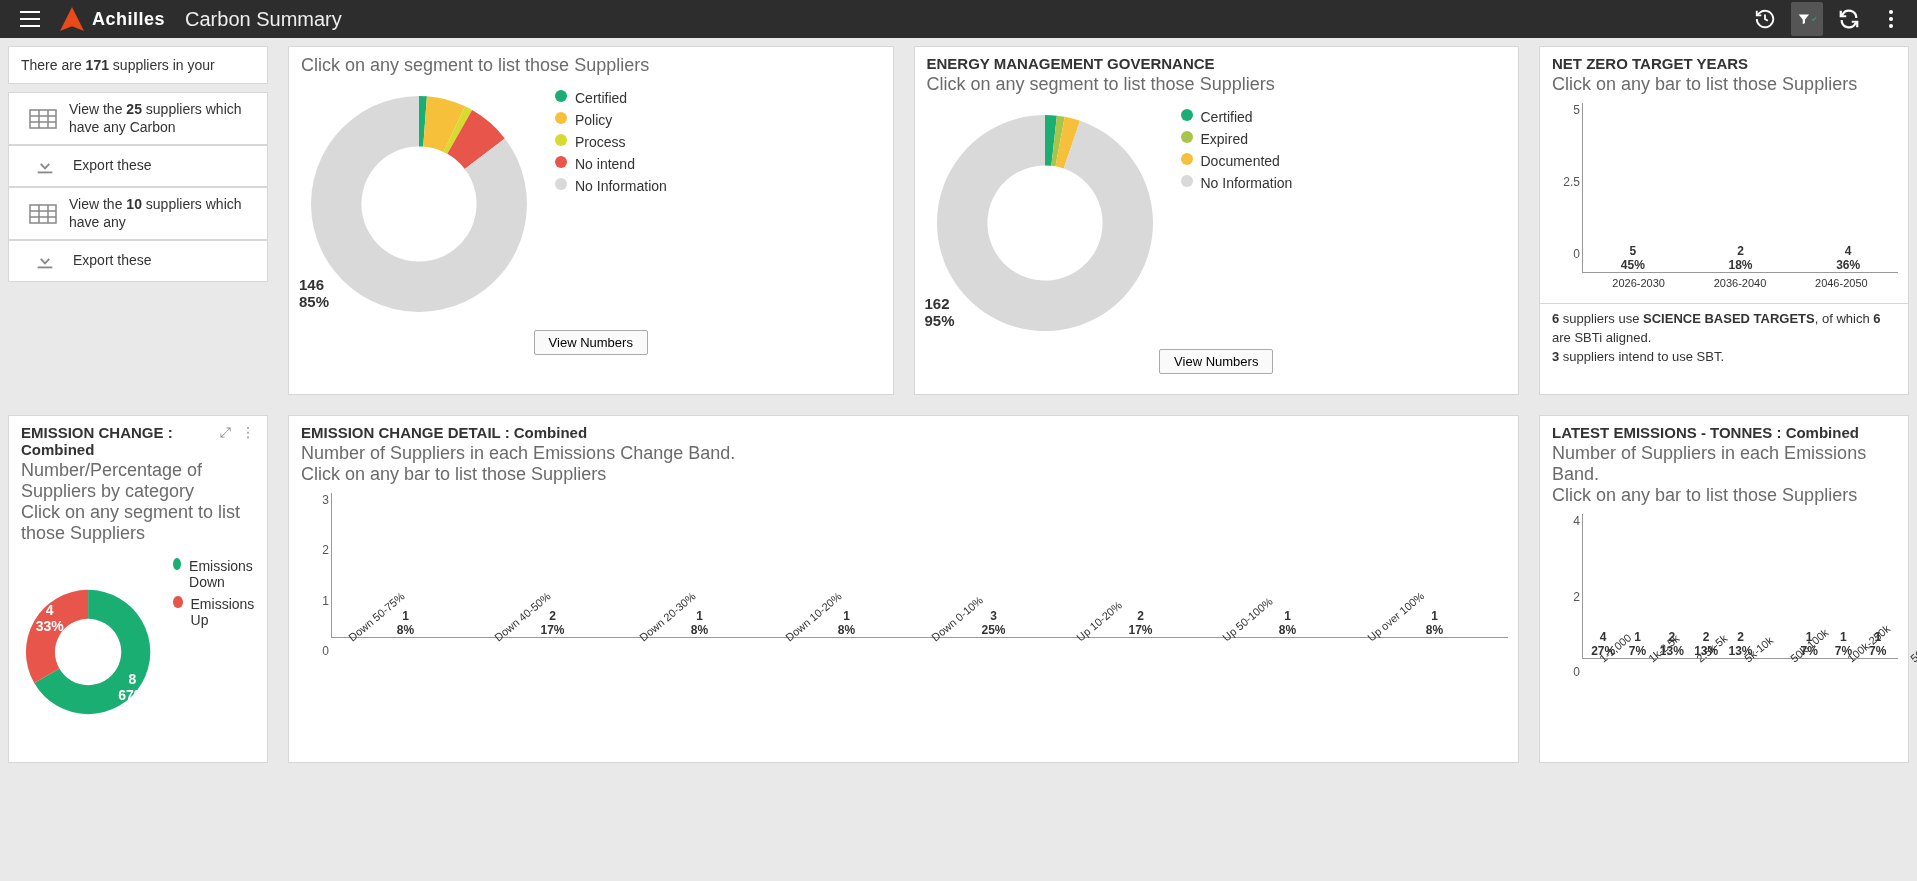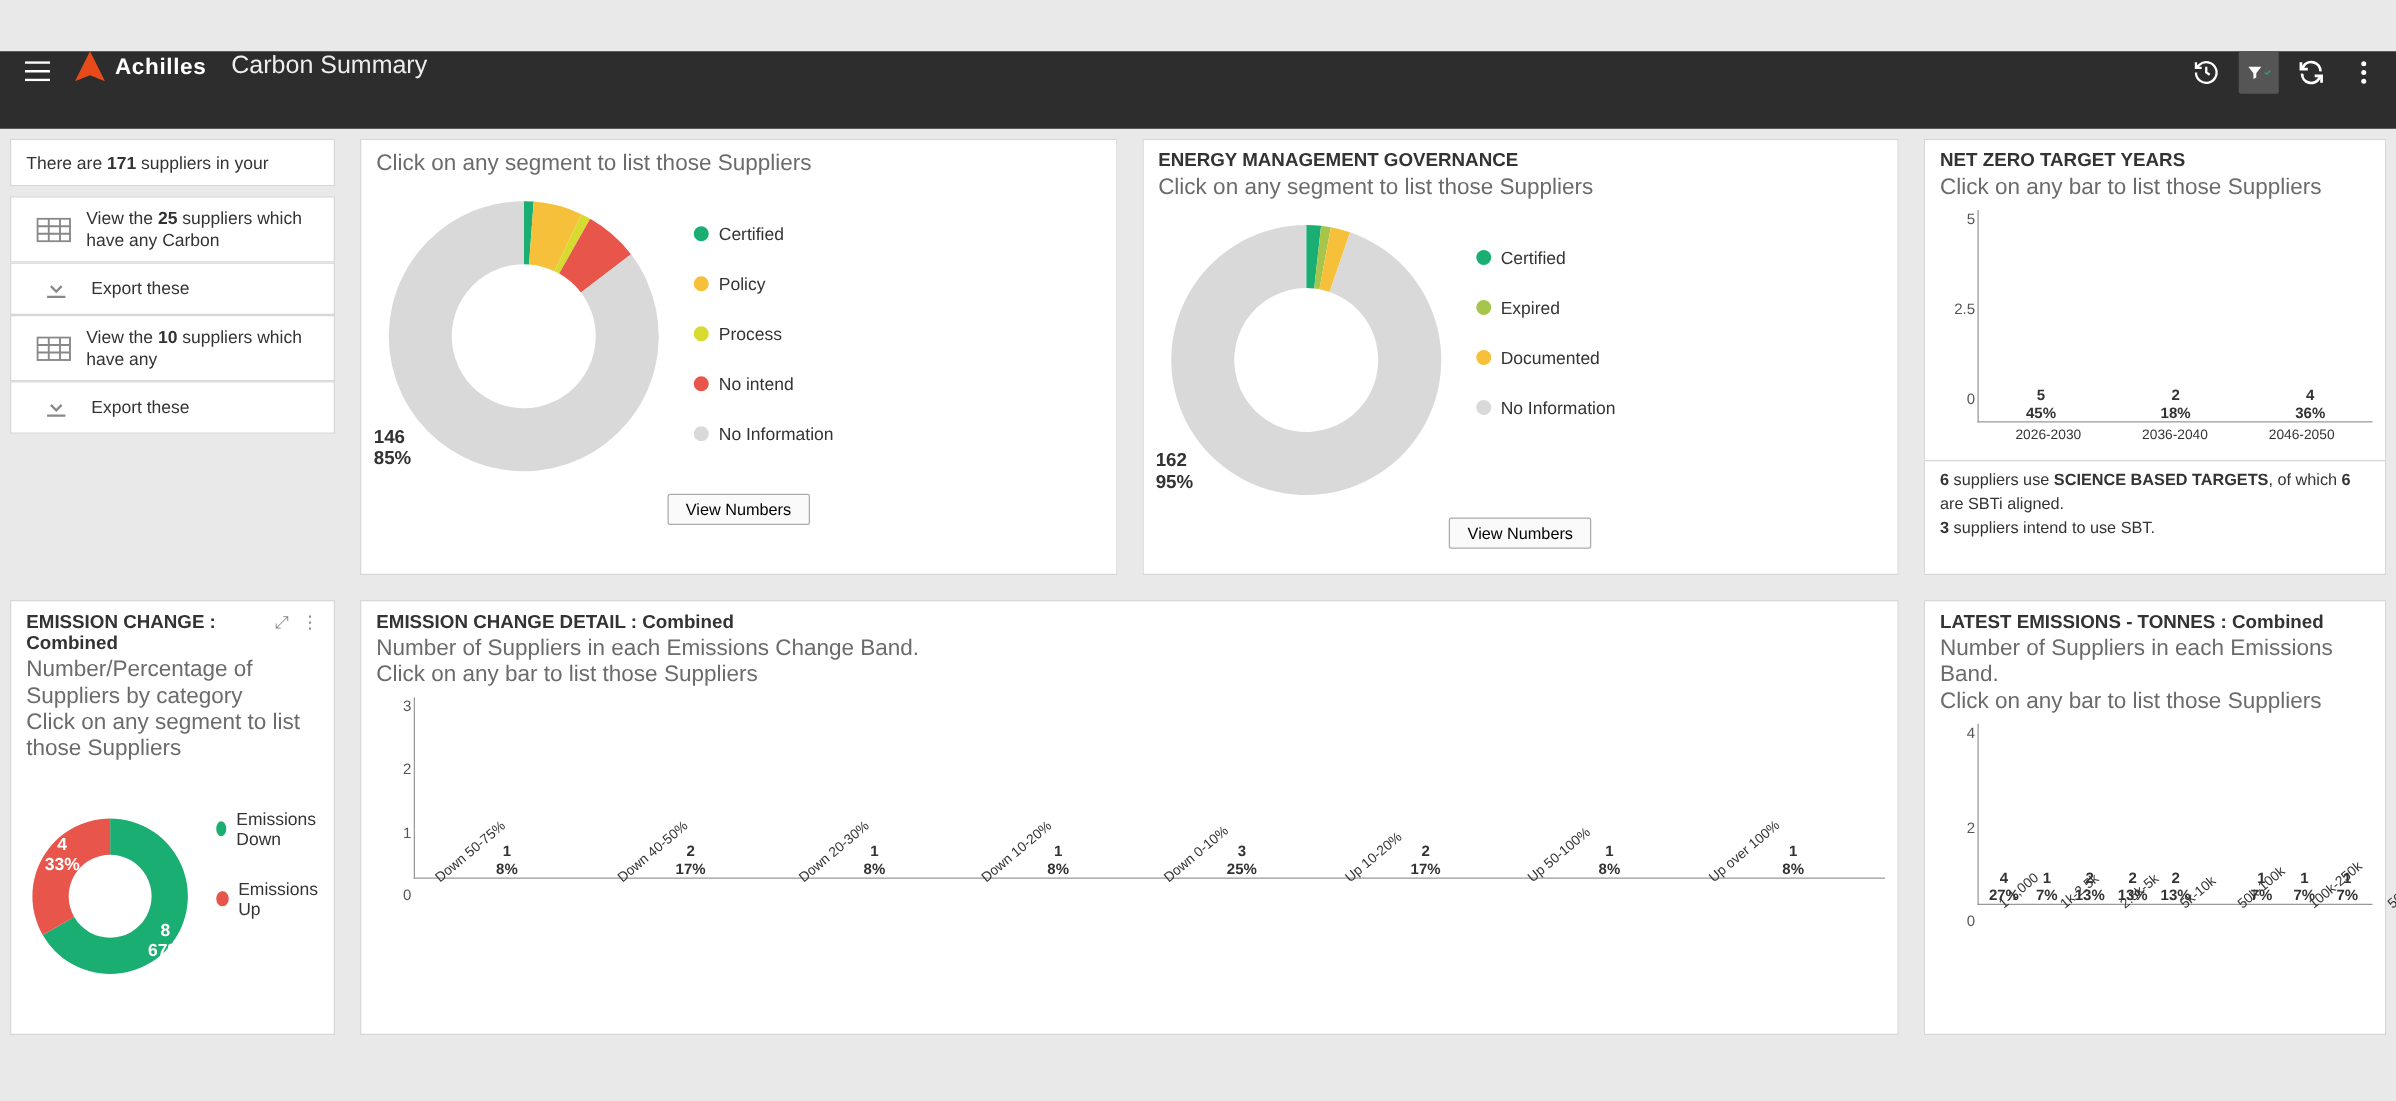--- a/index.html
+++ b/index.html
@@ -15,21 +15,21 @@
     --yellow:#f6c03a;
     --red:#e8554b;
     --gray:#d9d9d9;
     --blue:#4a7aa8;
     --orange:#f39c3c;
   }
   *{box-sizing:border-box;}
   body{margin:0;font-family:"Segoe UI",Arial,sans-serif;background:var(--bg);color:var(--text);font-size:14px;}
 
   
-  .appbar{background:var(--headerbar);color:#fff;height:62px;display:flex;align-items:flex-start;padding:0 10px 0 14px;gap:14px;margin-top:41px;}
+  .appbar{background:var(--headerbar);color:#fff;height:38px;display:flex;align-items:center;padding:0 10px 0 14px;gap:14px;}
   .appbar .iconbtn{color:#fff;cursor:pointer;width:32px;height:32px;display:flex;align-items:center;justify-content:center;}
   .appbar .brand{display:flex;align-items:center;gap:8px;font-weight:600;letter-spacing:.5px;font-size:18px;}
   .appbar .brand .logo{width:24px;height:24px;background:var(--accent-orange);clip-path:polygon(50% 0,100% 100%,50% 80%,0 100%);}
   .appbar .title{font-size:20px;font-weight:400;margin-left:6px;color:#eee;}
   .appbar .spacer{flex:1;}
   .appbar .right .iconbtn{border-radius:2px;}
   .appbar .right{display:flex;gap:10px;align-items:center;}
   .appbar .filterbtn{background:#555;padding:0 6px;height:34px;display:flex;align-items:center;}
 
   
@@ -46,21 +46,21 @@
   .lp-item{background:var(--card);border:1px solid var(--border);display:flex;align-items:center;padding:8px 20px;gap:12px;cursor:pointer;}
   .lp-item .ic{width:32px;height:24px;color:#777;display:flex;align-items:center;justify-content:center;}
   .lp-item .txt{font-size:14px;line-height:1.25;color:#333;}
 
   
   .donutwrap{display:flex;align-items:flex-start;gap:16px;}
   .donut{position:relative;width:240px;height:240px;}
   .donut svg{width:100%;height:100%;transform:rotate(-90deg);}
   .donut .centerlbl{position:absolute;bottom:14px;left:0;right:0;font-weight:700;font-size:15px;}
   .legend{flex:1;padding-top:6px;}
-  .legend .li{display:flex;align-items:center;gap:8px;font-size:14px;margin-bottom:6px;margin-top:24px;}
+  .legend .li{display:flex;gap:8px;font-size:14px;margin-bottom:6px;}
   .legend .sw{width:12px;height:12px;border-radius:50%;}
   .viewbtn{display:block;margin:6px auto 10px;padding:4px 14px;border:1px solid #aaa;background:#fafafa;font-size:13px;cursor:pointer;border-radius:2px;}
 
   
   .barchart{position:relative;padding-left:32px;}
   .barchart .axis{position:absolute;left:0;top:0;bottom:28px;width:30px;display:flex;flex-direction:column;justify-content:space-between;align-items:flex-end;font-size:12px;color:#555;}
   .barchart .plot{border-left:1px solid #999;border-bottom:1px solid #999;height:var(--ploth,170px);display:flex;align-items:flex-end;gap:var(--bargap,8px);padding:0 6px;position:relative;}
   .barchart .bar{flex:1;position:relative;}
   .barchart .bar .fill{width:100%;}
   .barchart .bar .lab{position:absolute;bottom:100%;left:0;right:0;text-align:center;font-size:12px;font-weight:700;white-space:pre;}

